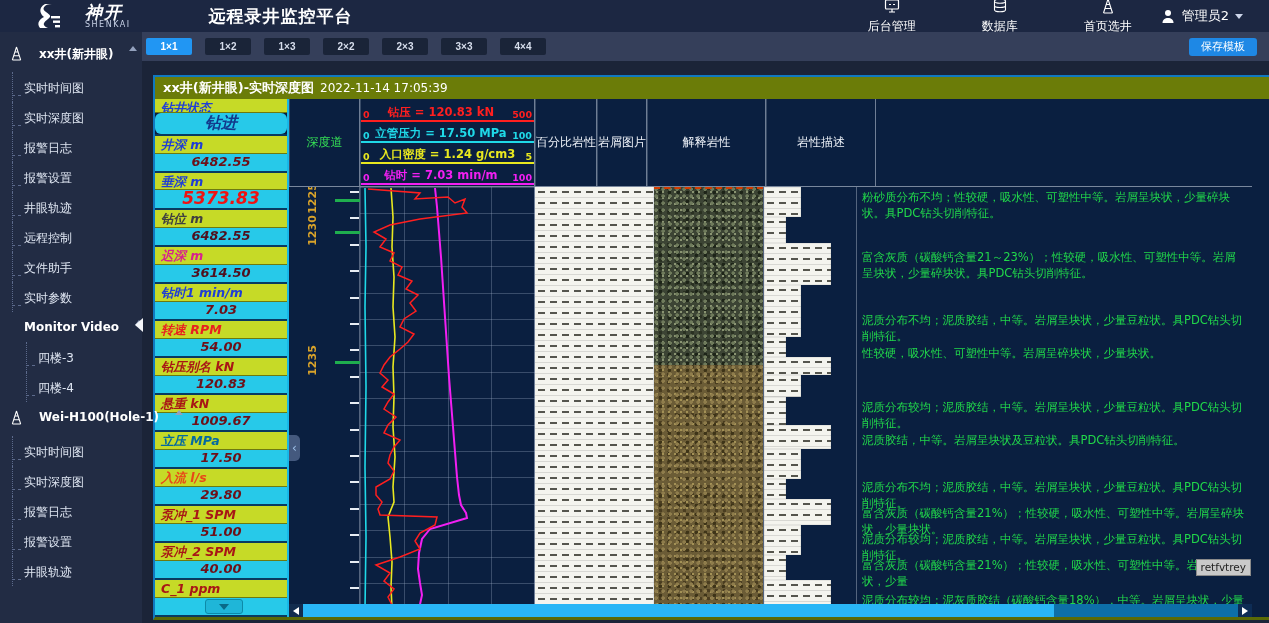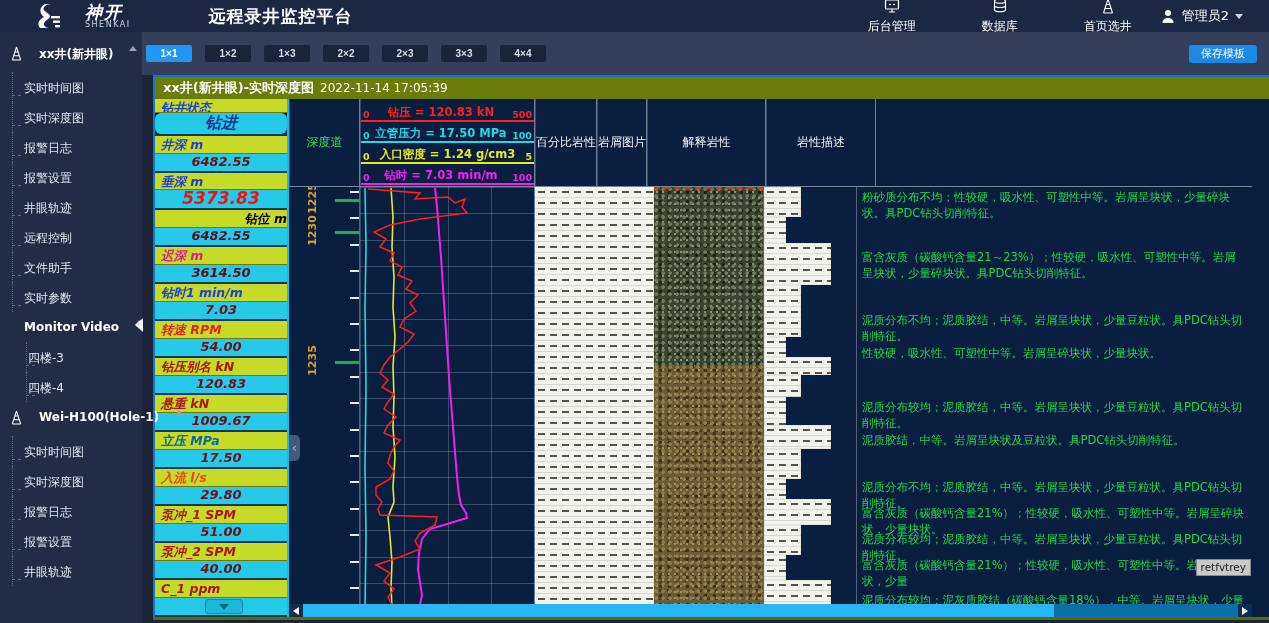--- a/index.html
+++ b/index.html
@@ -20,30 +20,30 @@
   .hdr-item{display:flex;flex-direction:column;align-items:center;font-size:12px;gap:1px;cursor:pointer;}
   .hdr-user{display:flex;align-items:center;gap:6px;font-size:13px;cursor:pointer;}
   .caret{width:0;height:0;border-left:4px solid transparent;border-right:4px solid transparent;border-top:5px solid #cdd6ea;}
 
   
   .sidebar{position:absolute;left:0;top:32px;width:142px;bottom:0;background:#222c44;z-index:20;padding-top:14px;}
   .t-row{height:30px;display:flex;align-items:flex-start;color:#dfe6f2;font-size:12px;cursor:pointer;position:relative;padding-left:10px;gap:16px;white-space:nowrap;}
   .t-row.well{font-weight:bold;font-size:12px;height:34px;color:#fff;}
   .t-row.group{font-weight:bold;color:#fff;padding-left:24px;}
   .t-row.item{padding-left:24px;}
-  .t-row.subitem{padding-left:28px;}
+  .t-row.subitem{padding-left:38px;}
   .t-row.item::before{content:"";position:absolute;left:12px;top:50%;width:9px;border-top:1px dashed #5c6a8c;}
   .t-row.subitem::before{content:"";position:absolute;left:26px;top:50%;width:9px;border-top:1px dashed #5c6a8c;}
   .t-row.item::after{content:"";position:absolute;left:12px;top:-8px;bottom:8px;border-left:1px dotted #5c6a8c;}
   .t-row.subitem::after{content:"";position:absolute;left:26px;top:-8px;bottom:8px;border-left:1px dotted #5c6a8c;}
   .chev{margin-left:auto;margin-right:12px;width:0;height:0;border-left:4px solid transparent;border-right:4px solid transparent;border-bottom:5px solid #93a1bd;}
   .sb-handle{position:absolute;right:-1px;top:286px;width:0;height:0;border-top:7px solid transparent;border-bottom:7px solid transparent;border-right:8px solid #f4f6fa;cursor:pointer;}
 
   
-  .topstrip{position:absolute;left:142px;top:32px;right:0;height:43px;background:#353f5a;z-index:10;
+  .topstrip{position:absolute;left:142px;top:32px;right:0;height:29px;background:#353f5a;z-index:10;
     display:flex;align-items:center;padding-left:4px;}
   .lay-btn{width:46px;height:17px;margin-right:13px;background:#1a2438;color:#d7deec;border:none;
     font-size:10px;font-weight:bold;border-radius:2px;cursor:pointer;line-height:17px;text-align:center;}
   .lay-btn.active{background:#2196f3;color:#fff;}
   .save-btn{margin-left:auto;margin-right:12px;background:#1e88e5;color:#fff;border:none;border-radius:3px;
     font-size:11px;height:18px;padding:0 12px;cursor:pointer;}
 
   
   .win{position:absolute;left:153px;top:75px;width:1257px;height:545px;background:#0b1f3e;
     border:2px solid #1079c0;border-bottom:3px solid #5a6a06;z-index:15;}
@@ -381,21 +381,21 @@
             <div class="p-label" style="color: rgb(30, 62, 214);">井深 m</div>
             <div class="p-value" style="color: rgb(110, 16, 24);">6482.55</div>
           </div>
         
           <div class="param">
             <div class="p-label" style="color: rgb(30, 62, 214);">垂深 m</div>
             <div class="p-value big" style="color: rgb(240, 18, 18);">5373.83</div>
           </div>
         
           <div class="param">
-            <div class="p-label" style="color: #000000; text-align: right;">钻位 m</div>
+            <div class="p-label" style="color: #404040;">钻位 m</div>
             <div class="p-value" style="color: rgb(80, 16, 30);">6482.55</div>
           </div>
         
           <div class="param">
             <div class="p-label" style="color: rgb(216, 32, 142);">迟深 m</div>
             <div class="p-value" style="color: rgb(80, 16, 30);">3614.50</div>
           </div>
         
           <div class="param">
             <div class="p-label" style="color: rgb(30, 62, 214);">钻时1 min/m</div>

